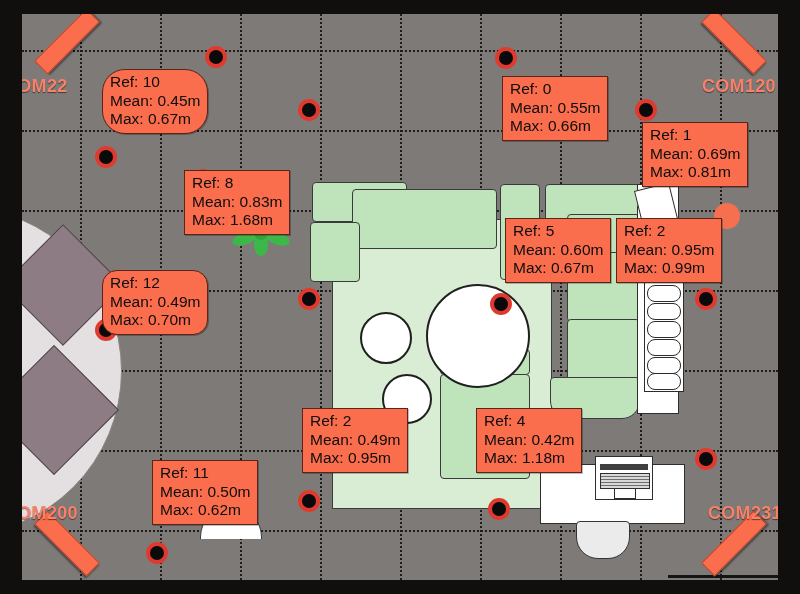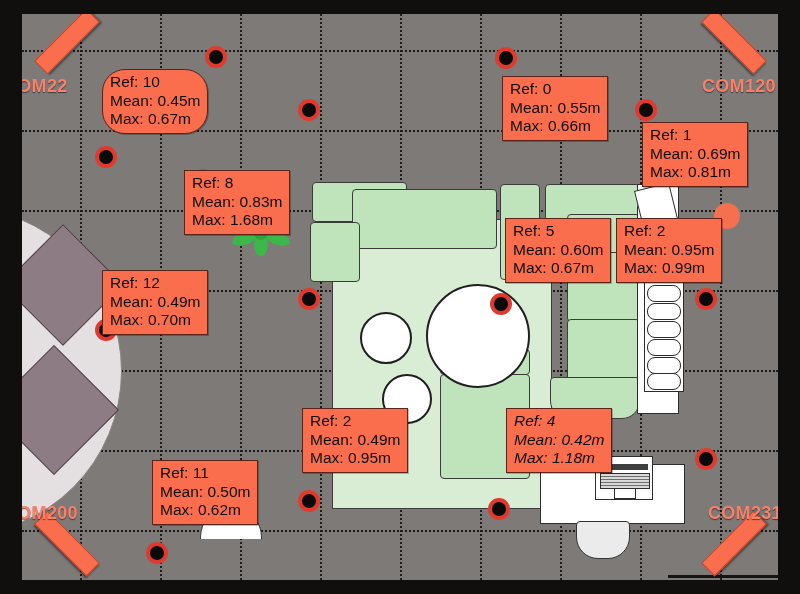--- a/index.html
+++ b/index.html
@@ -299,34 +299,34 @@
       <div>Mean: 0.60m</div>
       <div>Max: 0.67m</div>
     </div>
 
     <div class="label" style="left:594px;top:204px;">
       <div>Ref: 2</div>
       <div>Mean: 0.95m</div>
       <div>Max: 0.99m</div>
     </div>
 
-    <div class="label" style="left:80px;top:256px;">
+    <div class="label" style="left:80px;top:256px;border-radius:15px;">
       <div>Ref: 12</div>
       <div>Mean: 0.49m</div>
       <div>Max: 0.70m</div>
     </div>
 
 
     <div class="label" style="left:280px;top:394px;">
       <div>Ref: 2</div>
       <div>Mean: 0.49m</div>
       <div>Max: 0.95m</div>
     </div>
 
-    <div class="label" style="left:484px;top:394px;font-style:italic;">
+    <div class="label" style="left:454px;top:394px;">
       <div>Ref: 4</div>
       <div>Mean: 0.42m</div>
       <div>Max: 1.18m</div>
     </div>
 
     <div class="label" style="left:130px;top:446px;">
       <div>Ref: 11</div>
       <div>Mean: 0.50m</div>
       <div>Max: 0.62m</div>
     </div>

